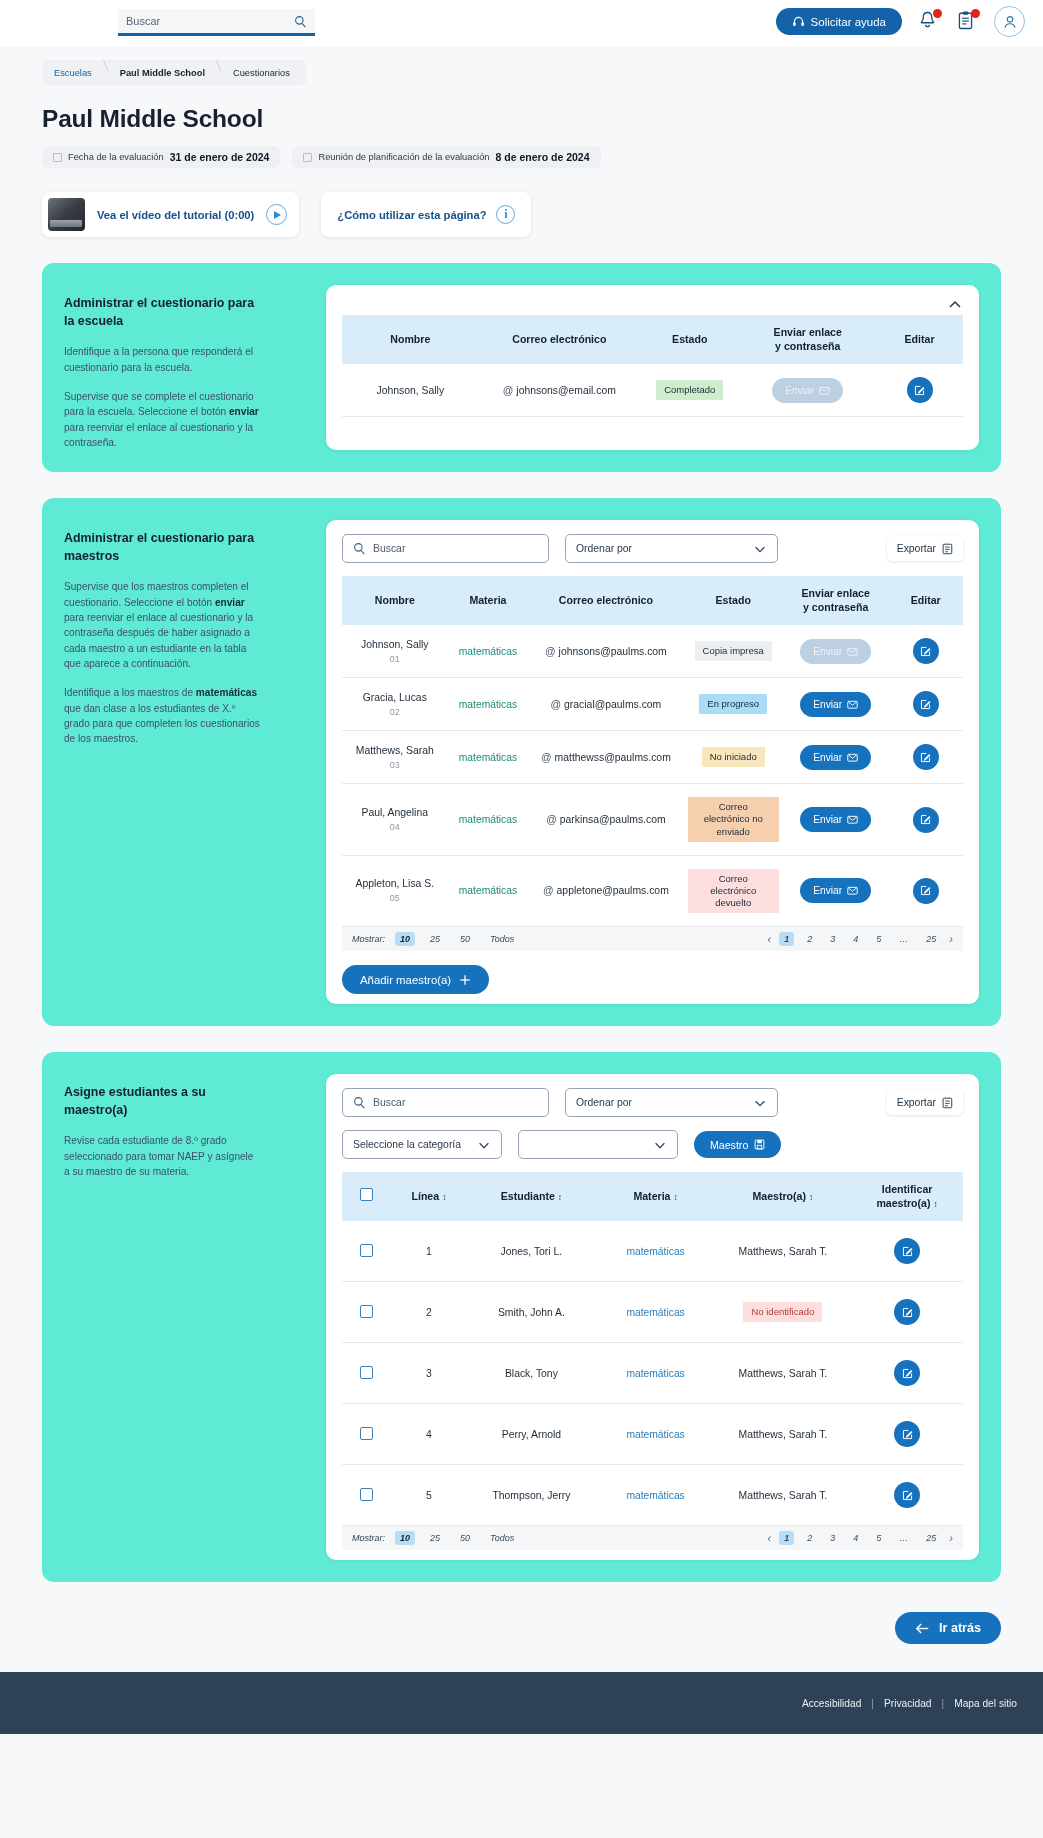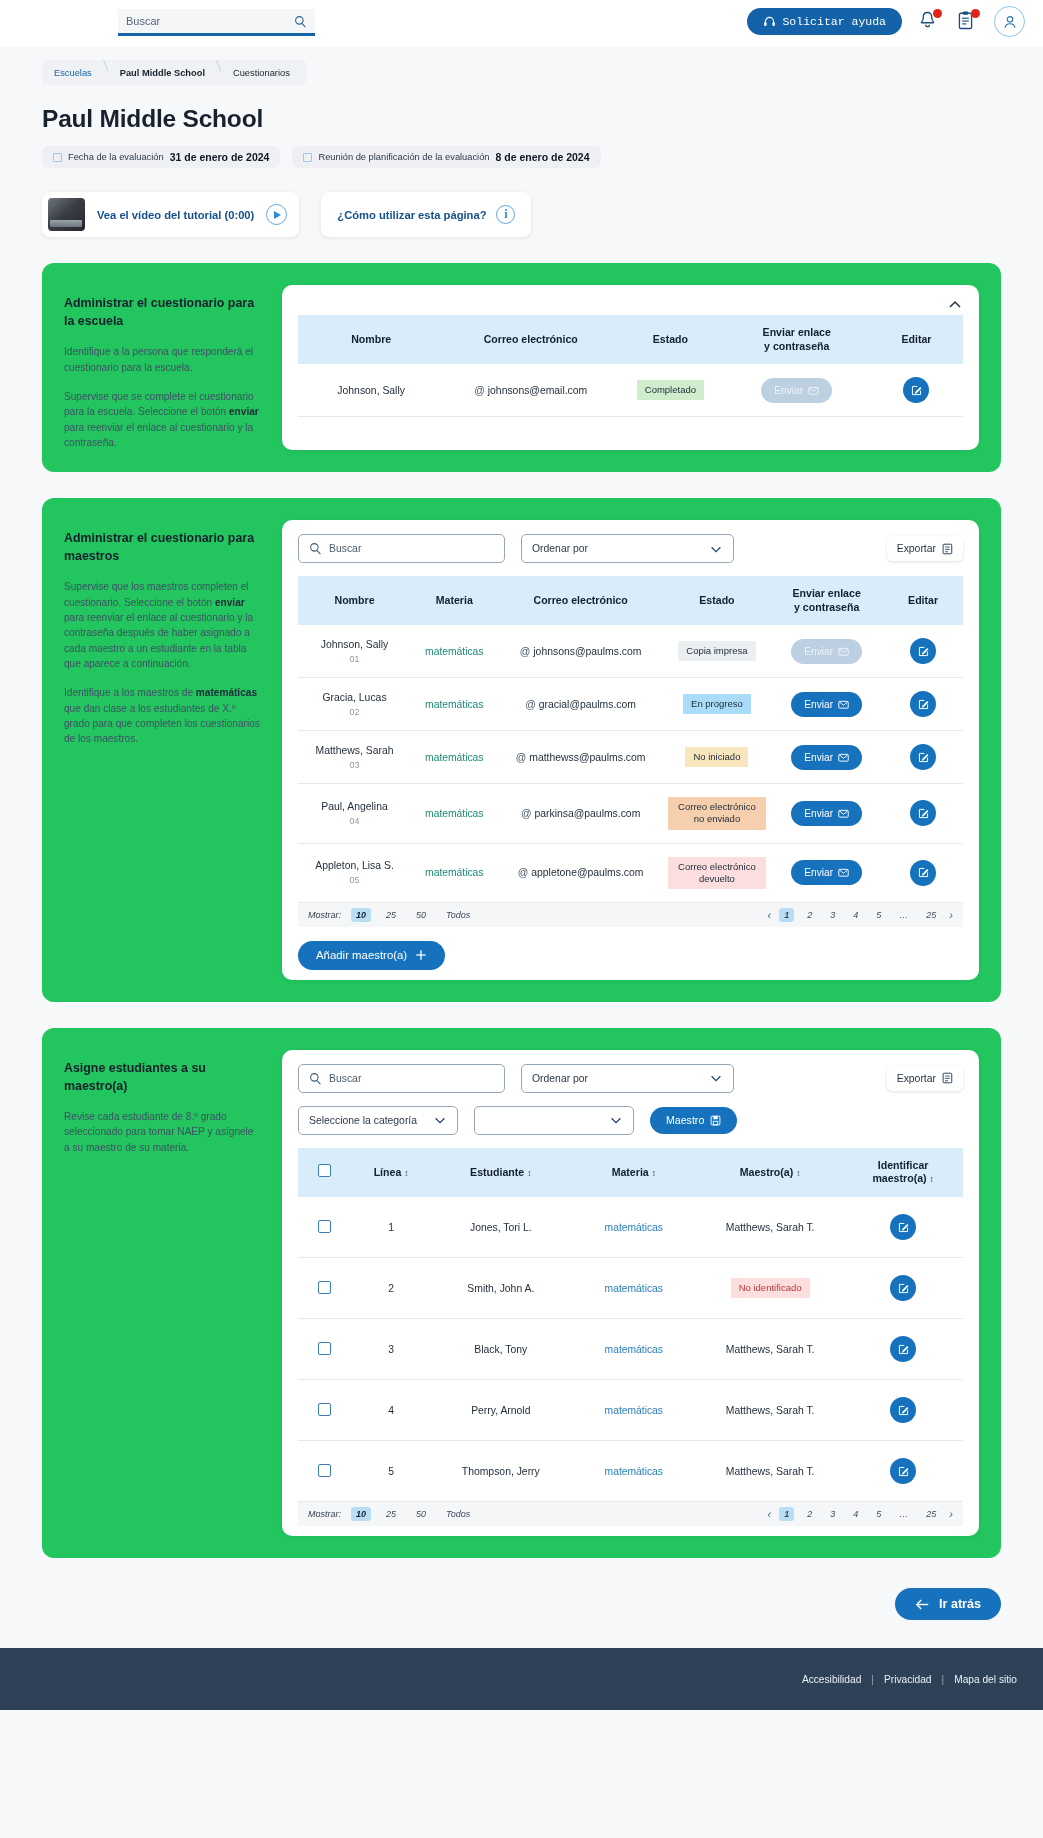--- a/index.html
+++ b/index.html
@@ -52,21 +52,21 @@
     gap: 16px;
   }
   .help-btn {
     background: #1463a8;
     color: #fff;
     border: none;
     border-radius: 18px;
     height: 27px;
     padding: 0 16px;
     font-size: 11.5px;
-    font-family: Liberation Mono, monospace;
+    font-family: Liberation Sans, sans-serif;
     display: flex;
     align-items: center;
     gap: 6px;
     cursor: pointer;
   }
   .icon-btn { position: relative; width: 22px; height: 24px; cursor: pointer; }
   .badge-dot {
     position: absolute;
     top: -1px; right: -2px;
     width: 9px; height: 9px;
@@ -188,25 +188,26 @@
     width: 19px; height: 19px; border-radius: 50%;
     border: 1.4px solid #5ea8dd; color: #2b8fd6;
     display: flex; align-items: center; justify-content: center;
     font-size: 12px; font-weight: bold; font-family: "Liberation Serif", serif;
     cursor: pointer; flex: none;
   }
 
   
   .section {
     margin: 26px 42px 0 42px;
-    background: #22c55e;
+    background: #5eead4;
     border-radius: 12px;
     display: flex;
     padding: 22px 22px 22px 0;
     position: relative;
+    gap: 44px;
   }
   .side {
     width: 240px;
     flex: none;
     padding: 10px 22px 0 22px;
   }
   .side h2 { font-size: 12.4px; font-weight: bold; line-height: 1.42; color: #15202e; }
   .side p {
     margin-top: 14px;
     font-size: 10.1px;

